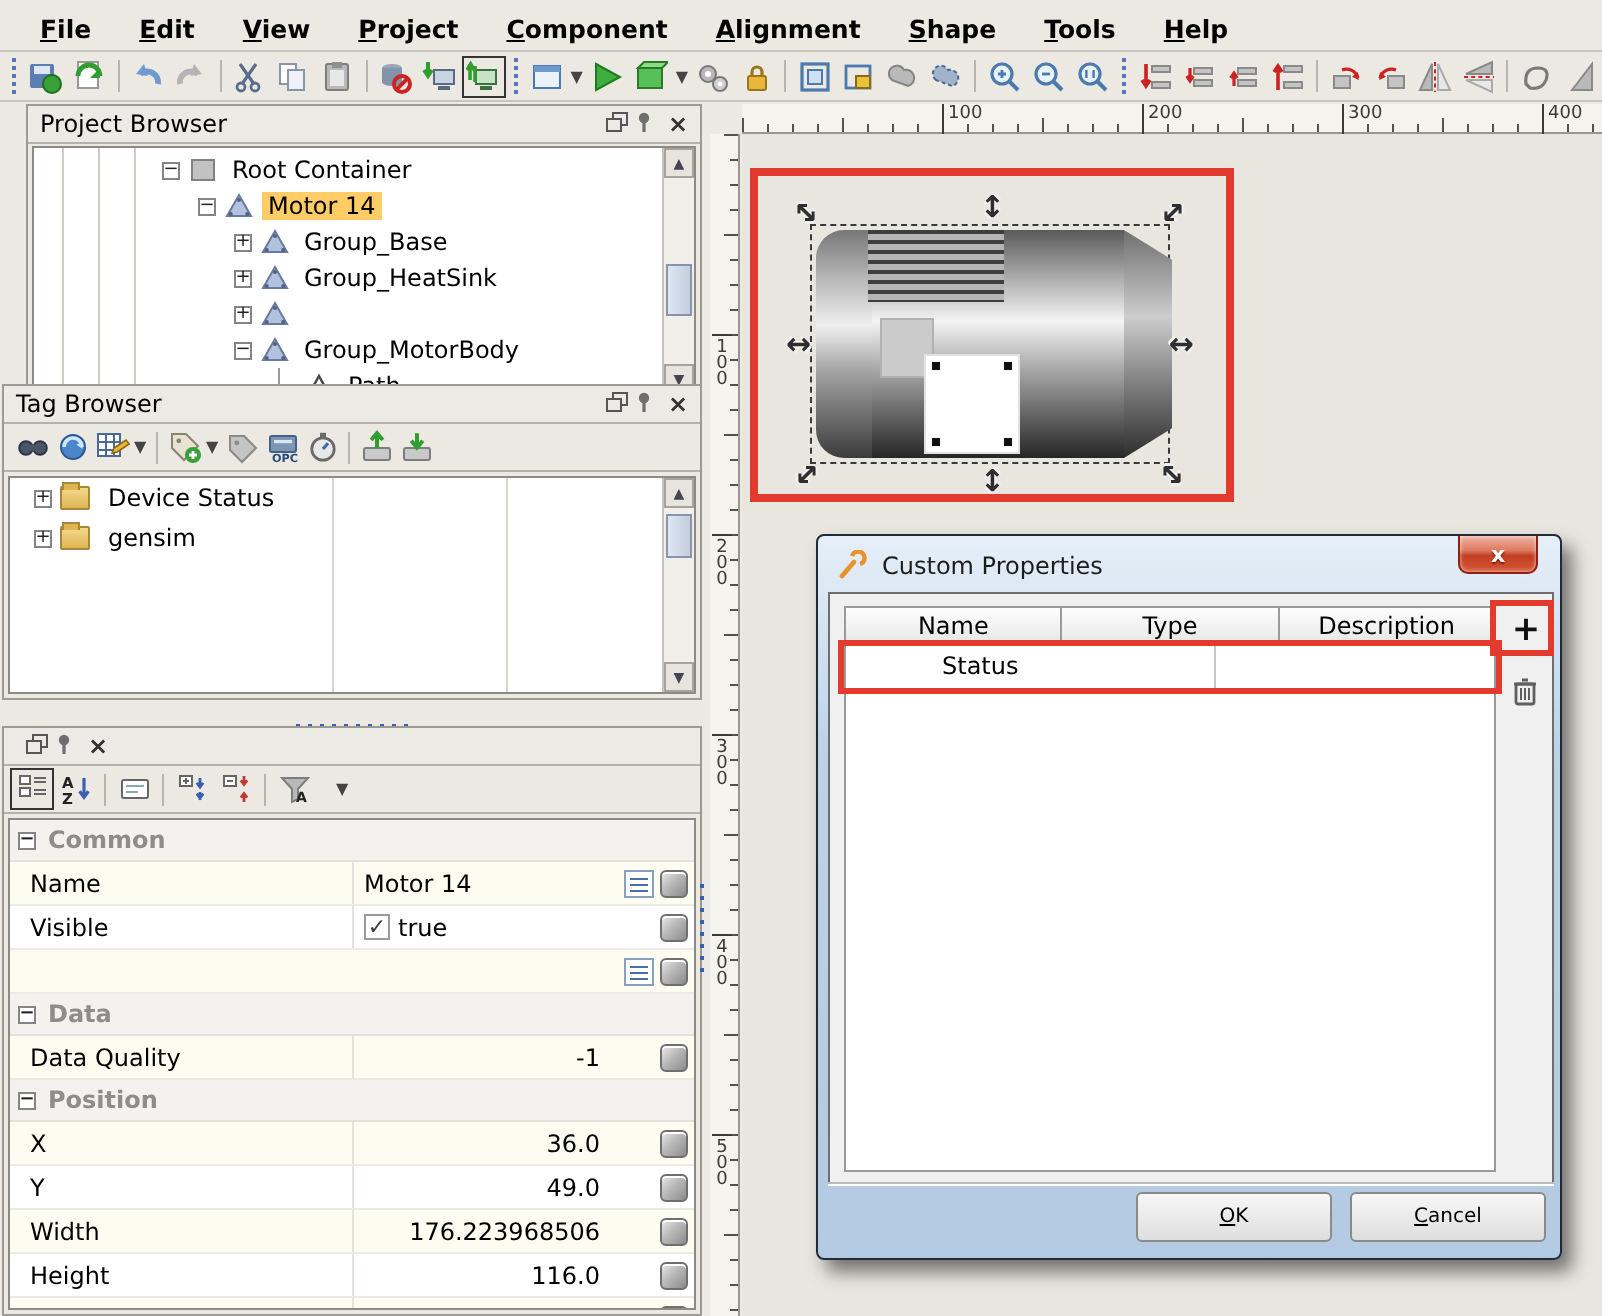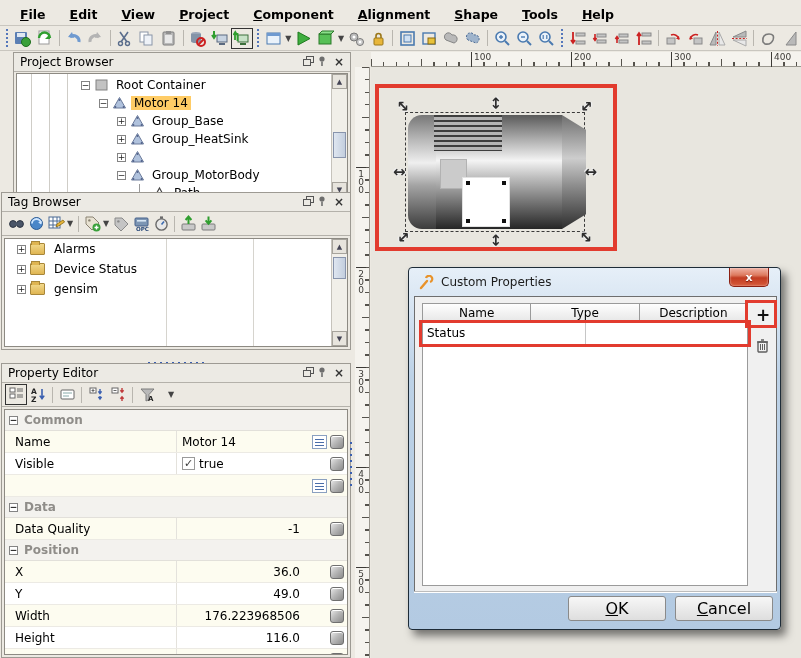--- a/index.html
+++ b/index.html
@@ -129,42 +129,42 @@
                  clip-path:polygon(0 0,100% 13%,100% 87%,0 100%); }
   .motor-fins { position:absolute; left:28px; top:2px; width:68px; height:36px;
                 background:repeating-linear-gradient(180deg,#3e3e3e 0 2px,#b5b5b5 2px 5px); }
   .motor-jbox { position:absolute; left:34px; top:46px; width:27px; height:30px; background:#cbcbcb; border:1px solid #b2b2b2; }
   .motor-plate { position:absolute; left:56px; top:64px; width:48px; height:50px; background:#fff; border:1px solid #e2e2e2; }
   .dot { position:absolute; width:4px; height:4px; background:#111; }
 
   
   .dlg { position:absolute; left:37px; top:200px; width:373px; height:363px; border:1px solid #1e2c38; border-radius:4px;
          background:linear-gradient(180deg,#e6eff8,#bdd2e7 30%,#b3cae2); box-shadow:5px 6px 9px rgba(0,0,0,.5); }
-  .dlg-title { position:absolute; left:10px; top:7px; display:flex; align-items:flex-start; gap:7px; font-size:12px; color:#1c1c1c; }
+  .dlg-title { position:absolute; left:10px; top:7px; display:flex; align-items:center; gap:7px; font-size:12px; color:#1c1c1c; }
   .dlg-close { position:absolute; top:0px; right:11px; width:40px; height:19px; border:1px solid #8c2012; border-top:none;
                border-radius:0 0 5px 5px; background:linear-gradient(180deg,#f0b2a4,#dd7a5f 40%,#c23c22 55%,#d65a3a);
                color:#fff; font-weight:bold; font-size:11px; display:flex; align-items:center; justify-content:center;
                text-shadow:0 1px 1px #7a1a0c; box-shadow:inset 0 0 2px rgba(255,255,255,.7); }
   .dlg-inner { position:absolute; left:5px; top:28px; width:363px; height:296px; background:#f0f0f0; border:1px solid #6e6e6e; }
   .ptable { position:absolute; left:7px; top:6px; width:326px; height:283px; background:#fff; border:1px solid #9a9a9a; }
   .pthead { display:flex; height:19px; }
   .pth { flex:1; background:linear-gradient(180deg,#fefefe,#e6e6e6); border-right:1px solid #9a9a9a;
          border-bottom:1px solid #9a9a9a; text-align:center; font-size:12px; padding-top:2px; }
   .pth:last-child { border-right:none; }
-  .ptrow { display:flex; height:22px; }
+  .ptrow { display:flex; height:22px;margin-left:44px; }
   .ptd { flex:1; border-right:1px solid #c6c6c6; border-bottom:1px solid #c6c6c6; padding:3px 4px; font-size:12px; }
   .ptd:last-child { border-right:none; }
   .addbtn { position:absolute; left:338px; top:8px; width:20px; height:20px; font-size:17px; font-weight:bold;
             display:flex; align-items:center; justify-content:center; color:#111; }
   .trash { position:absolute; left:340px; top:40px; }
   .dlg-annot { position:absolute; border:3px solid #e23b2e; }
   .dlg-footer { position:absolute; left:5px; bottom:5px; width:363px; height:33px; border-top:1px solid #bcbcbc;
                 box-shadow:0 1px 0 #fff inset; display:flex; justify-content:flex-end; align-items:center; gap:9px; padding:0 4px; }
   .dbtn { width:98px; height:25px; background:linear-gradient(180deg,#f7f7f7,#dedede); border:1px solid #8a8a8a;
-          border-radius:3px; text-align:center; line-height:23px; font-size:16px; }
+          border-radius:3px; text-align:center; line-height:23px; font-size:10px; }
   .dbtn::first-letter { text-decoration:underline; }
 
   
   .ic { display:inline-block; position:relative; }
   .folder { width:15px; height:12px; background:linear-gradient(180deg,#f2d98c,#dfb552); border:1px solid #a8873a;
             border-radius:1px; position:relative; }
   .folder::before { content:""; position:absolute; left:0; top:-3px; width:7px; height:3px; background:#dfb552;
                     border:1px solid #a8873a; border-bottom:none; }
 </style>
 </head>
@@ -583,44 +583,38 @@
                 <path d="M8.5 1.6 v7 M5.6 5.4 l2.9 3.4 2.9 -3.4" stroke="#2f9e2f" stroke-width="2" fill="none"></path>
               </svg>
             </span>
         </div>
         <div class="tagtree">
           <span class="colsep" style="left:161px"></span>
           <span class="colsep" style="left:248px"></span>
           <div class="trow" style="padding-left:12px;height:20px">
             <span class="exp plus"></span>
             <span class="ic folder" style="margin-right:6px"></span>
-            <span class="tlabel">Alarms</span>
-          </div>
-          <div class="trow" style="padding-left:12px;height:20px">
-            <span class="exp plus"></span>
-            <span class="ic folder" style="margin-right:6px"></span>
             <span class="tlabel">Device Status</span>
           </div>
           <div class="trow" style="padding-left:12px;height:20px">
             <span class="exp plus"></span>
             <span class="ic folder" style="margin-right:6px"></span>
             <span class="tlabel">gensim</span>
           </div>
           <div class="vscroll">
             <span class="sbtn up">▲</span>
             <span class="sthumb" style="top:18px;height:22px;"></span>
             <span class="sbtn dn">▼</span>
           </div>
         </div>
       </div>
       <span class="hsplit" style="top:309px"></span>
 
       <div class="panel" style="top:311px; height:295px;">
         <div class="ptitle">
-          <span class="t">Property Editor</span>
           <span class="twin">
               <span class="r1"></span>
               <span class="r2"></span>
             </span>
           <span class="tpin"><svg viewBox="0 0 12 12">
                 <circle cx="6" cy="4" r="2.6" fill="#6e6e6e"></circle>
                 <path d="M6 6.5 v4.5" stroke="#6e6e6e" stroke-width="1.6"></path>
               </svg></span>
           <span class="tclose">×</span>
         </div>

